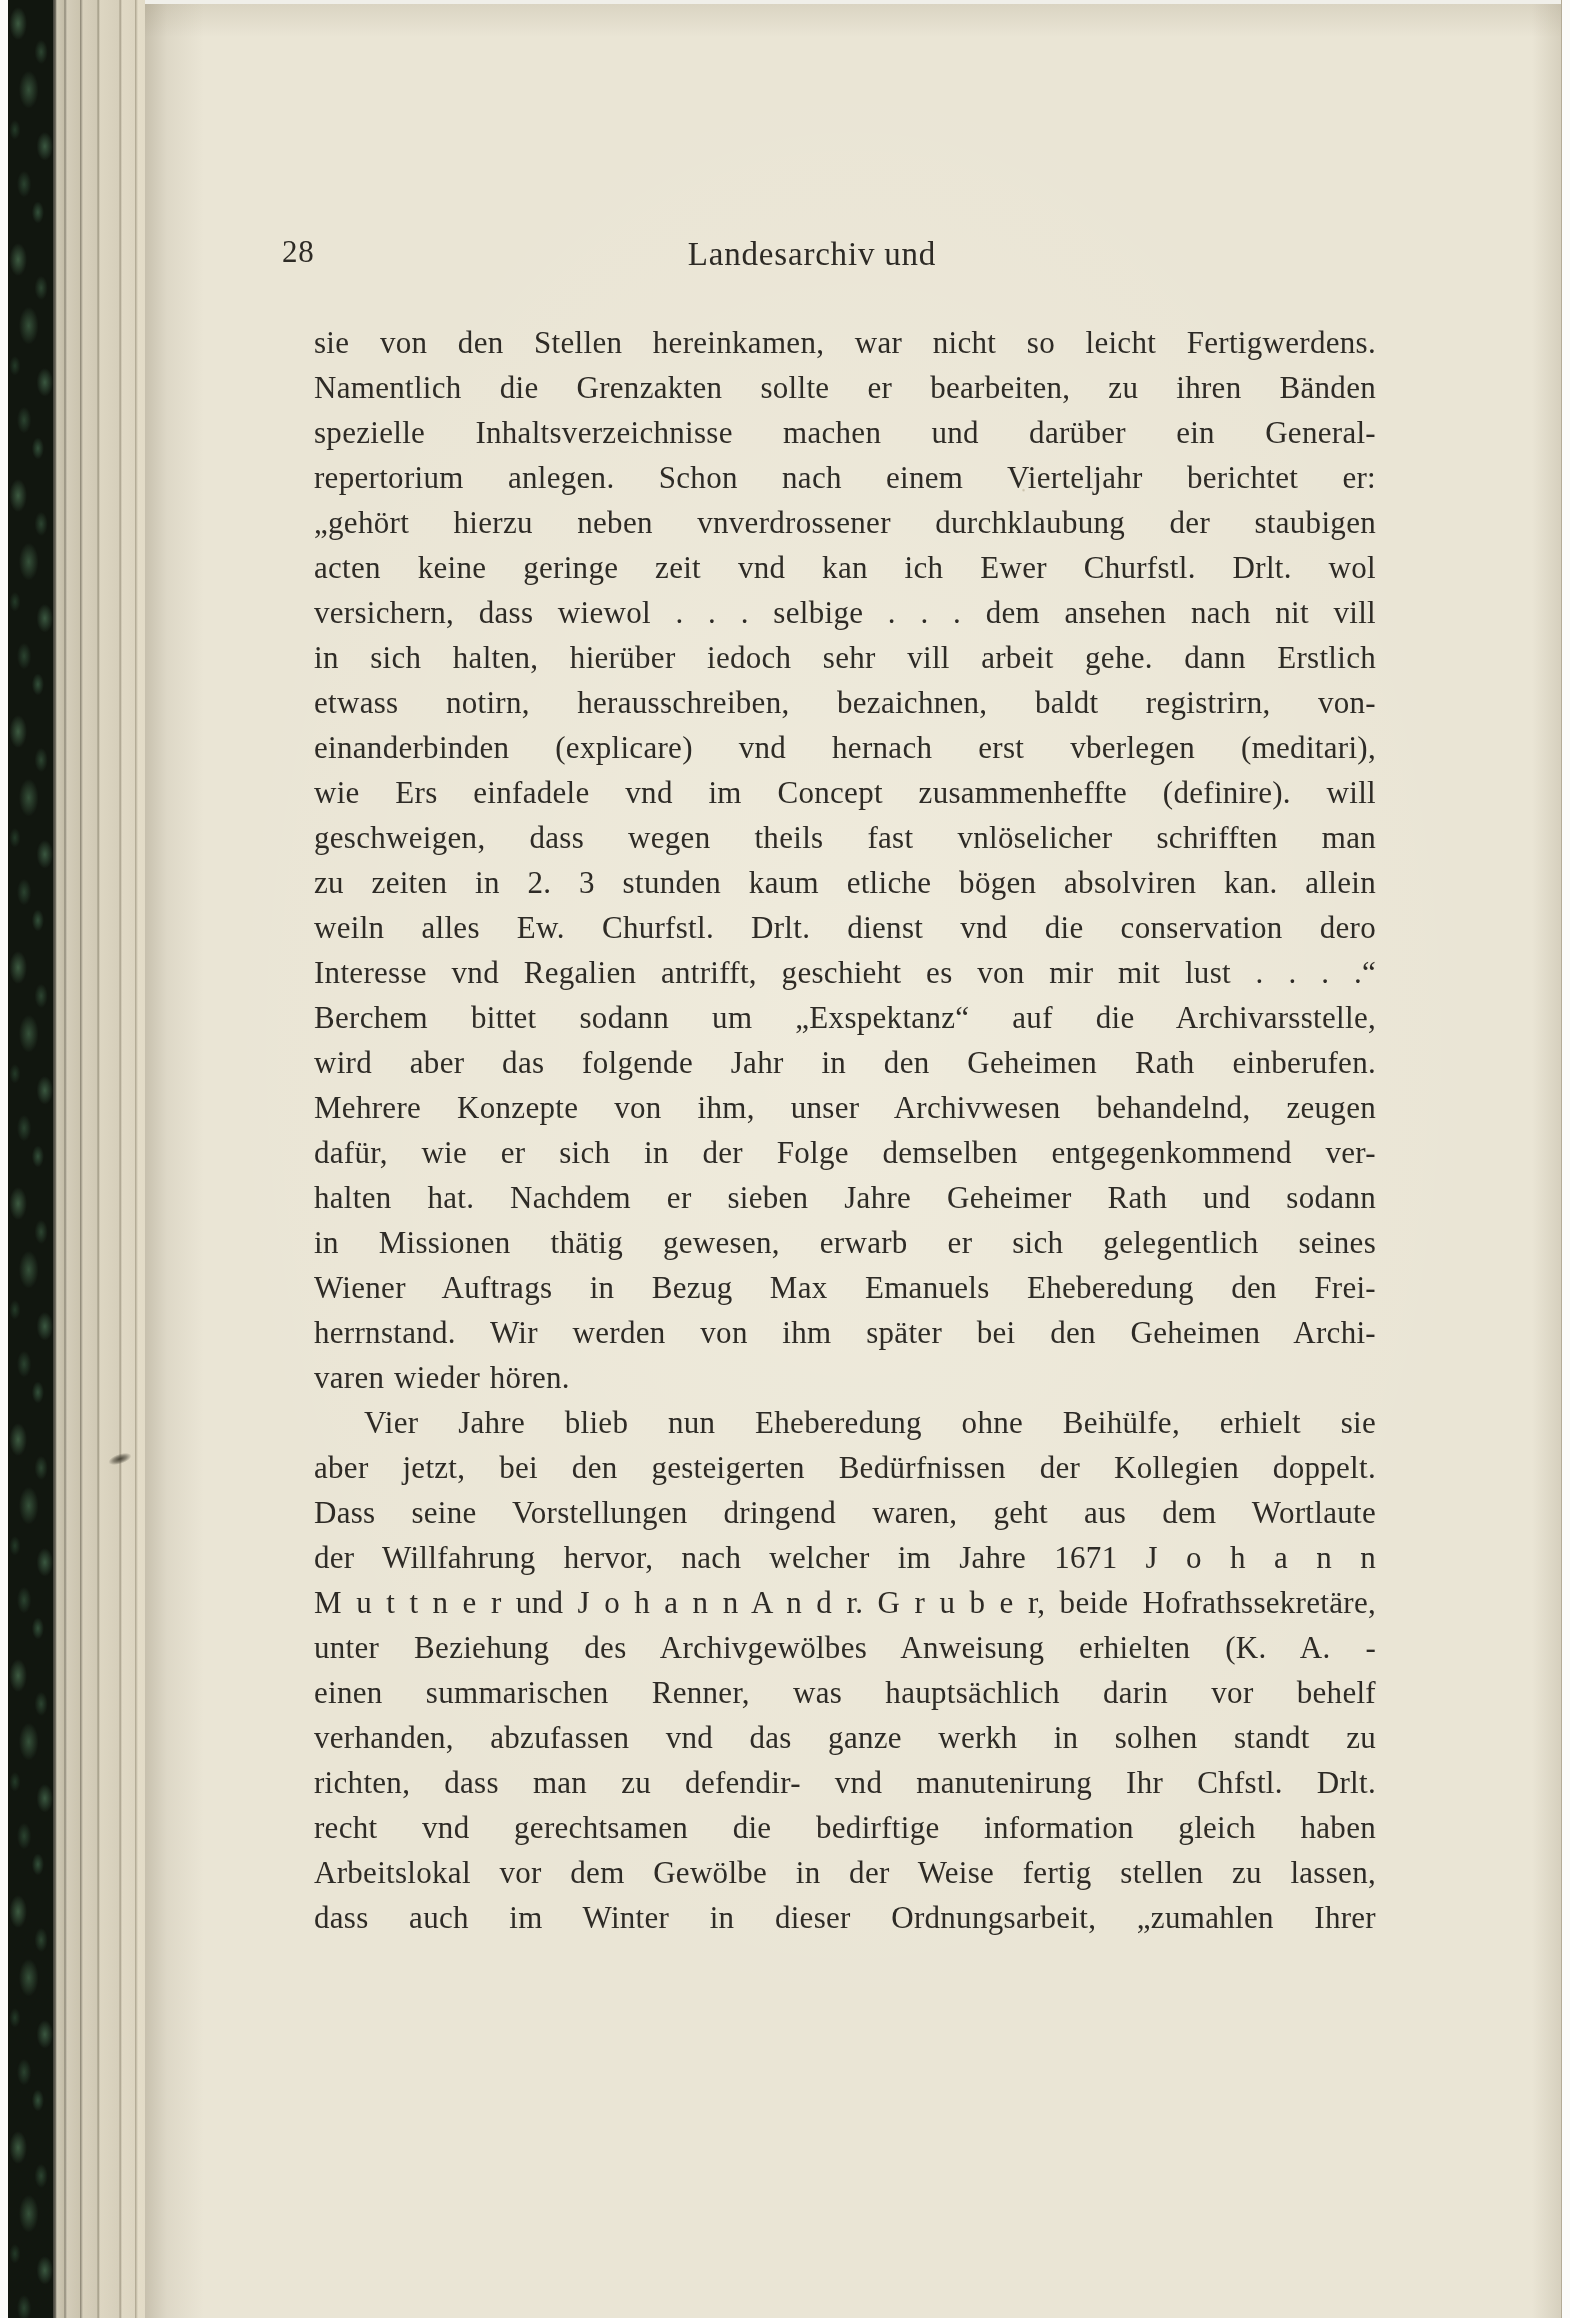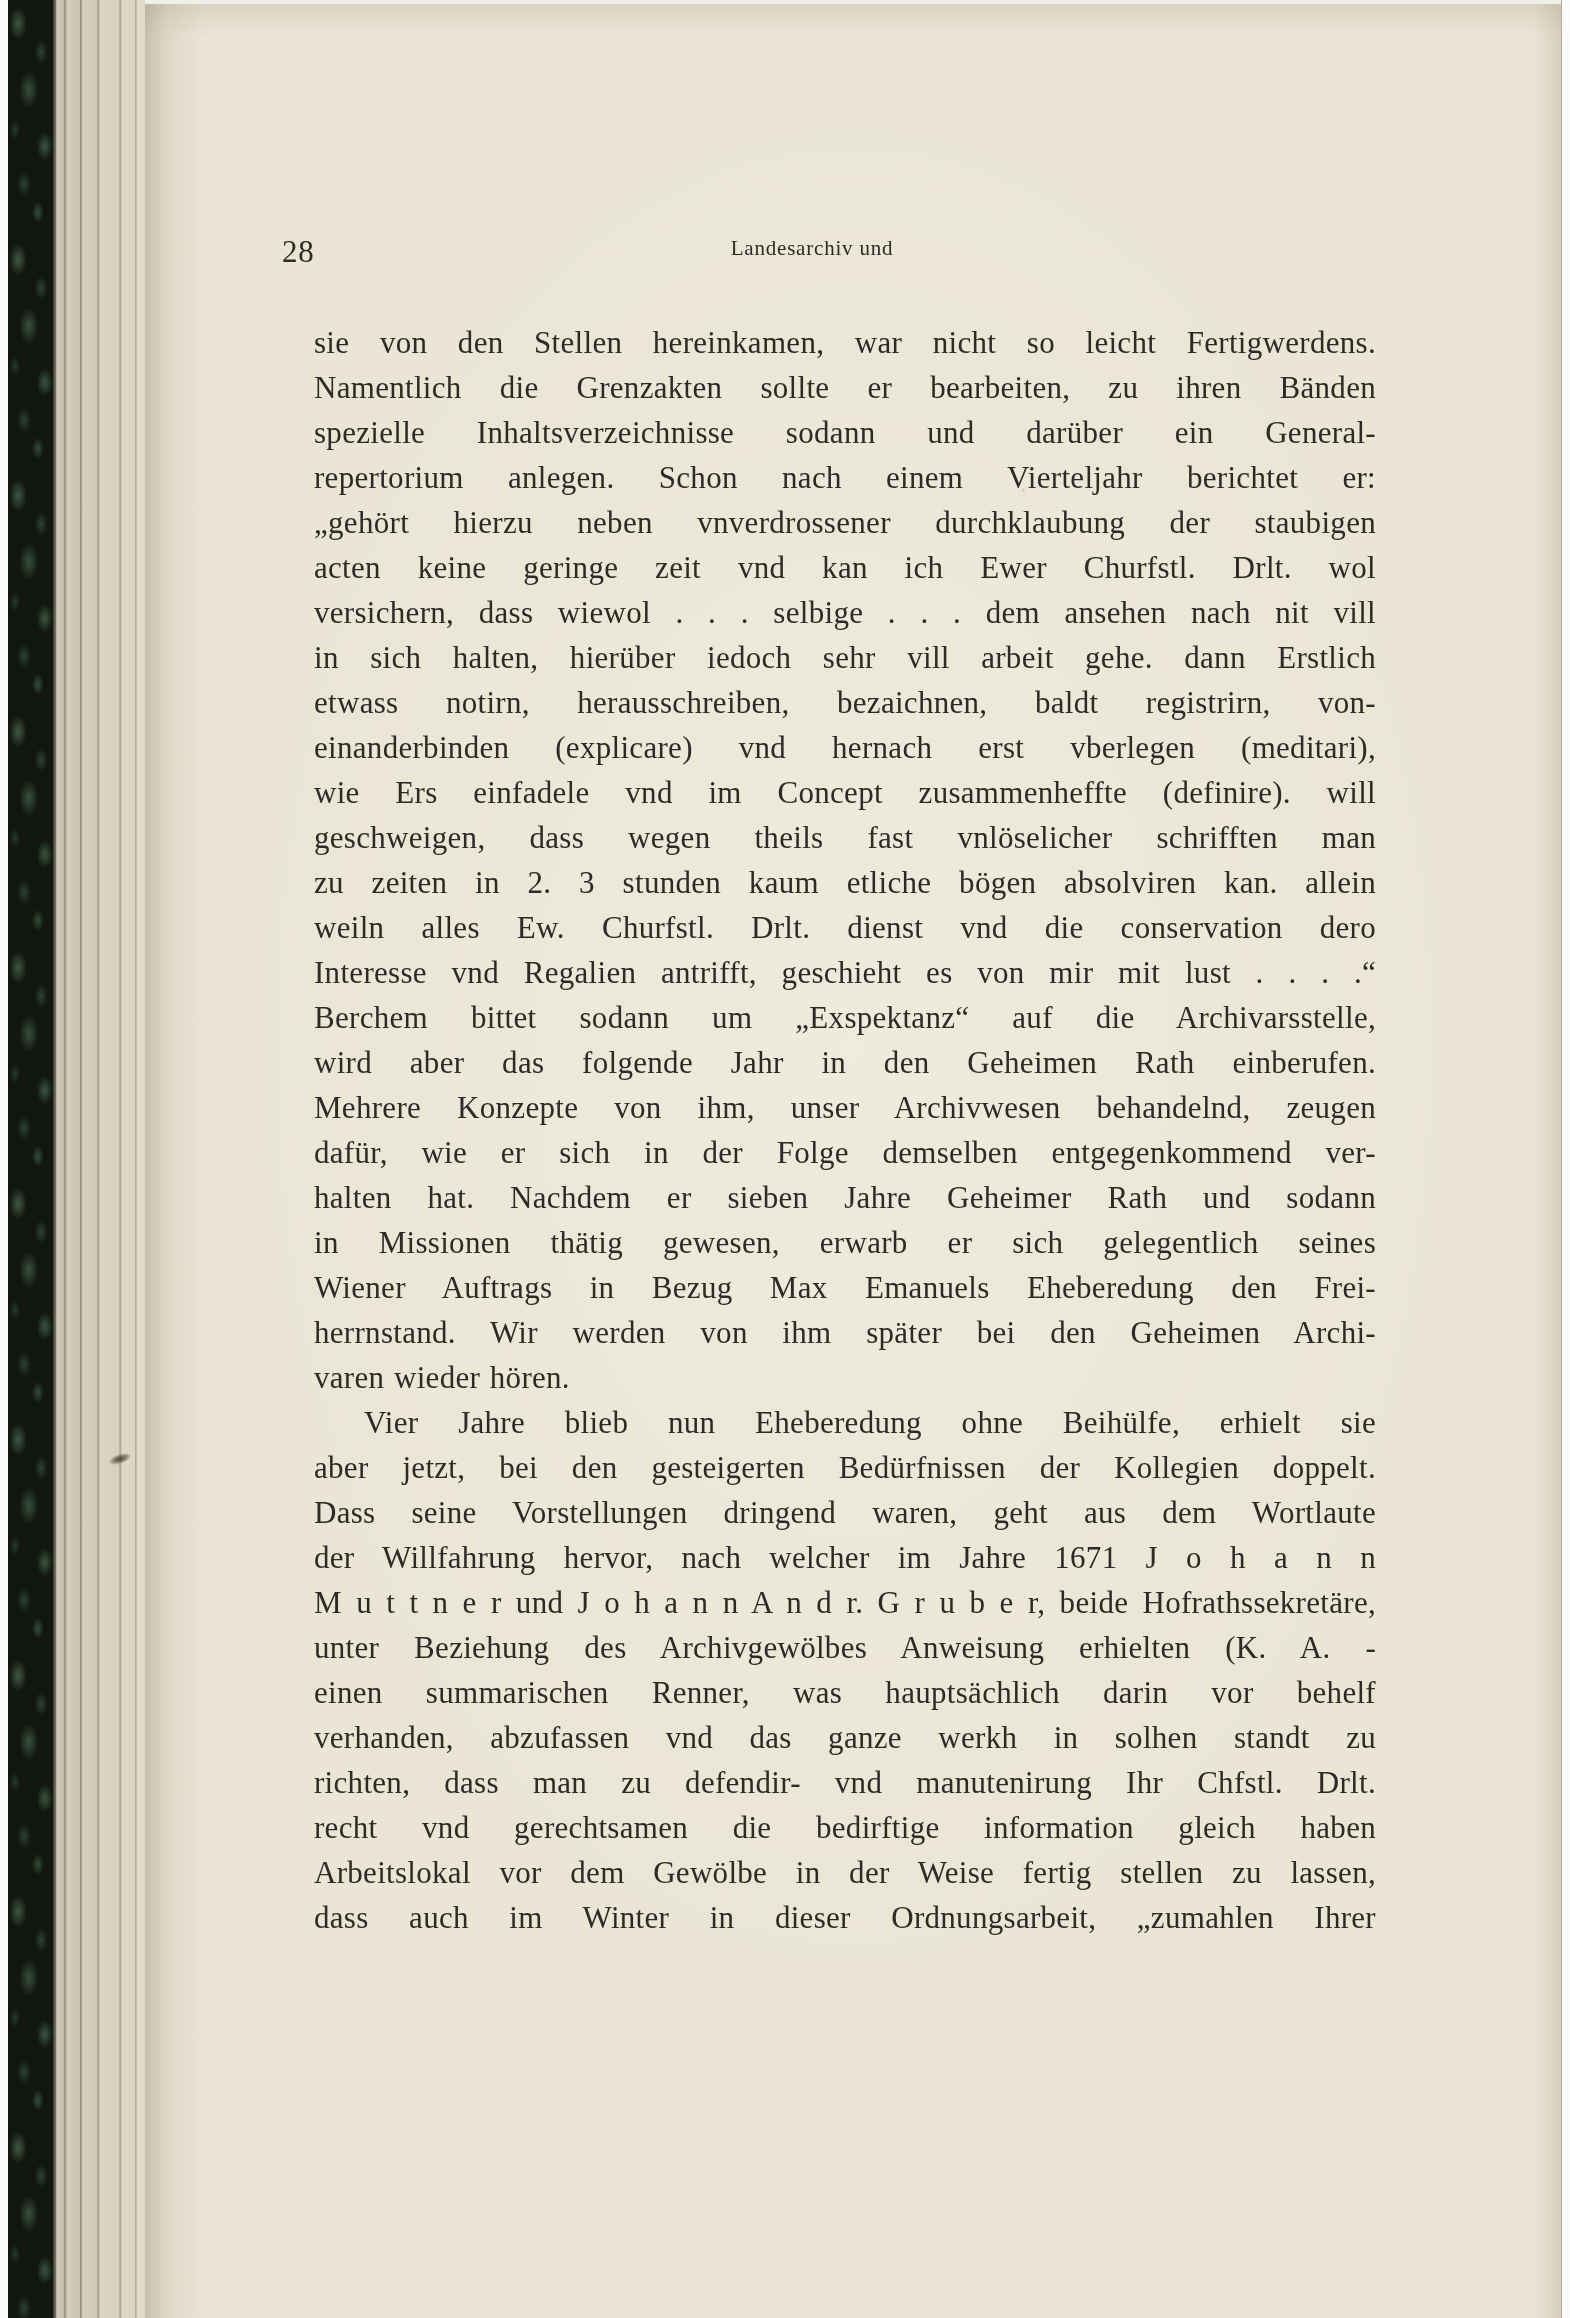--- a/index.html
+++ b/index.html
@@ -71,21 +71,21 @@
     border-radius:50%;
     transform:rotate(-18deg);
   }
   
   .pagenum{
     position:absolute;left:137px;top:230px;
     font-size:31px;letter-spacing:0.8px;
   }
   .running-header{
     position:absolute;left:137px;top:232px;width:1060px;
-    text-align:center;font-size:21px;letter-spacing:0.8px;
+    text-align:center;font-size:33px;letter-spacing:0.8px;
   }
   
   .text-block{
     position:absolute;left:137px;top:316px;width:1062px;
     font-size:31px;letter-spacing:0.3px;
     word-spacing:1.6px;
     margin-left:32px;
   }
   .line{
     line-height:45px;
@@ -106,21 +106,21 @@
   <div class="scan-edge-left"></div>
   <div class="binding"></div>
   <div class="page-edges"></div>
 
   <div class="page">
     <div class="pagenum">28</div>
     <div class="running-header">Landesarchiv und</div>
     <div class="text-block">
         <div class="line just">sie von den Stellen hereinkamen, war nicht so leicht Fertigwerdens.</div>
         <div class="line just">Namentlich die Grenzakten sollte er bearbeiten, zu ihren Bänden</div>
-        <div class="line just">spezielle Inhaltsverzeichnisse sodann und darüber ein General-</div>
+        <div class="line just">spezielle Inhaltsverzeichnisse machen und darüber ein General-</div>
         <div class="line just">repertorium anlegen.  Schon nach einem Vierteljahr berichtet er:</div>
         <div class="line just">„gehört hierzu neben vnverdrossener durchklaubung der staubigen</div>
         <div class="line just">acten keine geringe zeit vnd kan ich Ewer Churfstl. Drlt. wol</div>
         <div class="line just">versichern, dass wiewol . . . selbige . . . dem ansehen nach nit vill</div>
         <div class="line just">in sich halten, hierüber iedoch sehr vill arbeit gehe. dann Erstlich</div>
         <div class="line just">etwass notirn, herausschreiben, bezaichnen, baldt registrirn, von-</div>
         <div class="line just">einanderbinden (explicare) vnd hernach erst vberlegen (meditari),</div>
         <div class="line just">wie Ers einfadele vnd im Concept zusammenheffte (definire).  will</div>
         <div class="line just">geschweigen, dass wegen theils fast vnlöselicher schrifften man</div>
         <div class="line just">zu zeiten in 2. 3 stunden kaum etliche bögen absolviren kan. allein</div>

